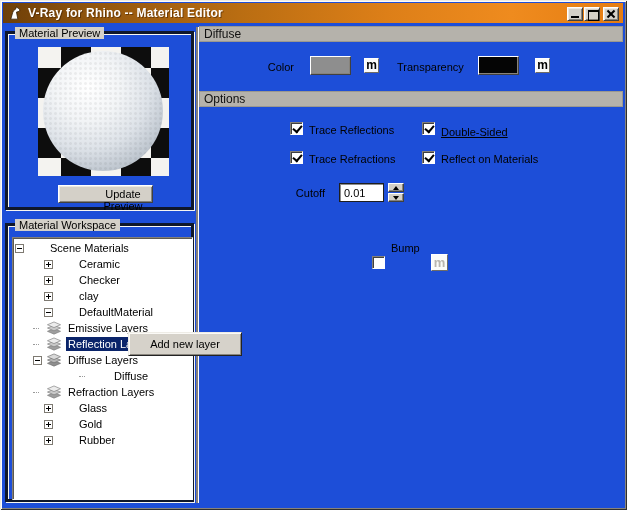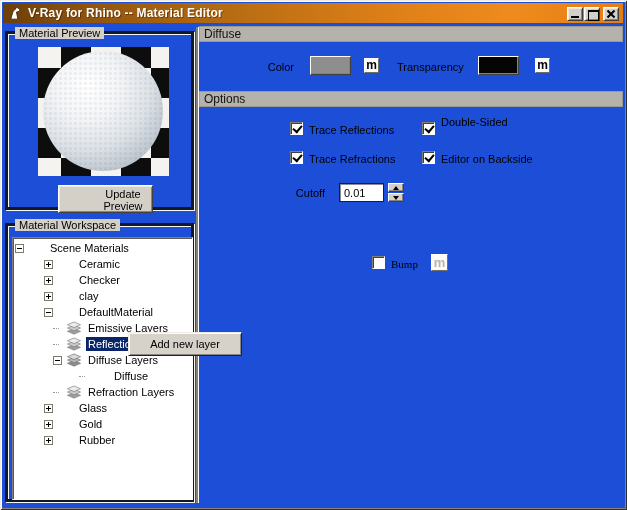--- a/index.html
+++ b/index.html
@@ -47,28 +47,28 @@
     background-image:conic-gradient(#0d0d0d 0 25%, #f4f3f0 0 50%, #0d0d0d 0 75%, #f4f3f0 0);
     background-size:60px 60px; background-position:-7px -9px; }
   .ball { position:absolute; left:5px; top:4px; width:120px; height:120px; border-radius:50%;
     background-image:
       radial-gradient(circle, rgba(0,0,0,.055) 1px, transparent 1.8px),
       radial-gradient(circle at 37% 30%, #ffffff 0%, #f2f4f6 30%, #dde2e8 55%, #bcc4cd 78%, #8e98a5 96%);
     background-size:5px 5px, 100% 100%; }
   .btn { background:#d4d0c8; border:1px solid; border-color:#fff #404040 #404040 #fff;
     box-shadow: inset 1px 1px 0 #ece9e2, inset -1px -1px 0 #87837b;
     font-family:"Liberation Sans",sans-serif; font-size:11px; text-align:center; cursor:default; }
-  #update-btn { position:absolute; left:50px; top:151px; width:95px; height:28px; padding-top:2px;padding-left:35px; }
+  #update-btn { position:absolute; left:50px; top:151px; width:95px; height:18px; padding-top:2px;padding-left:35px; }
 
   
   .tree { position:absolute; left:4px; top:11px; width:181px; height:263px; background:#fff;
     border:1px solid; border-color:#848078 #fff #fff #848078;
     box-shadow: inset 1px 1px 0 #5c5952; padding-top:2px; overflow:hidden; }
   .trow { height:16px; display:flex; align-items:center; white-space:nowrap; }
-  .d0 { padding-left:2px; } .d1 { padding-left:31px; } .d2 { padding-left:40px; } .d3 { padding-left:66px; }
+  .d0 { padding-left:2px; } .d1 { padding-left:31px; } .d2 { padding-left:20px; } .d3 { padding-left:66px; }
   .expslot { width:13px; flex:none; display:flex; align-items:center; justify-content:flex-start; }
   .expander { width:9px; height:9px; background:#fff; border:1px solid #7e7a72; position:relative; }
   .expander::before { content:""; position:absolute; left:1px; top:3px; width:5px; height:1px; background:#000; }
   .expander.plus::after { content:""; position:absolute; left:3px; top:1px; width:1px; height:5px; background:#000; }
   .leafdash { width:6px; height:1px; border-top:1px dotted #9a9a9a; }
   .ticon { width:16px; height:15px; flex:none; margin-right:4px; position:relative; }
   .sphere { width:15px; height:15px; border-radius:50%; }
   .sphere.blue { background:radial-gradient(circle at 35% 30%, #6a6af2 0%, #2a2ad8 40%, #0d0dbd 60%, #000070 95%); }
   .sphere.gray { width:13px; height:13px; margin:1px 0 0 1px;
     background:radial-gradient(circle at 35% 30%, #bdbdbd 0%, #8b8b8b 45%, #4a4a4a 95%); }
@@ -295,30 +295,30 @@
   <div class="swatch" style="left: 310px; top: 56px; background-color: rgb(142, 142, 142);"></div>
   <div class="mbtn" style="left:364px; top:58px;">m</div>
   <span class="rlabel" style="left:397px; top:61px;">Transparency</span>
   <div class="swatch" style="left: 478px; top: 56px; background-color: rgb(5, 5, 5);"></div>
   <div class="mbtn" style="left:535px; top:58px;">m</div>
 
   <div class="sect-header" id="hdr-options">Options</div>
   <div class="checkbox checked" style="left:290px; top:122px;"></div>
   <span class="rlabel" style="left:309px; top:124px;">Trace Reflections</span>
   <div class="checkbox checked" style="left:422px; top:122px;"></div>
-  <span class="rlabel" style="left:441px; top:116px;">Double-Sided</span>
+  <span class="rlabel" style="left:441px; top:126px;text-decoration:underline;">Double-Sided</span>
   <div class="checkbox checked" style="left:290px; top:151px;"></div>
   <span class="rlabel" style="left:309px; top:153px;">Trace Refractions</span>
   <div class="checkbox checked" style="left:422px; top:151px;"></div>
-  <span class="rlabel" style="left:441px; top:153px;">Editor on Backside</span>
+  <span class="rlabel" style="left:441px; top:153px;">Reflect on Materials</span>
 
   <span class="rlabel" style="left:278px; top:187px; width:47px; text-align:right;">Cutoff</span>
   <input id="cutoff-input" type="text" value="0.01" style="">
   <div class="spinner">
     <div class="spin-btn arrow-up"></div>
     <div class="spin-btn arrow-down"></div>
   </div>
 
   <div class="checkbox" style="left:372px; top:256px;"></div>
-  <span class="rlabel" style="left:391px; top:258px;font-family:Liberation Serif, serif;">Bump</span>
+  <span class="rlabel" style="left:391px; top:242px;">Bump</span>
   <div class="mbtn disabled" style="left:431px; top:254px;">m</div>
 
 </div>
 
 </body></html>

